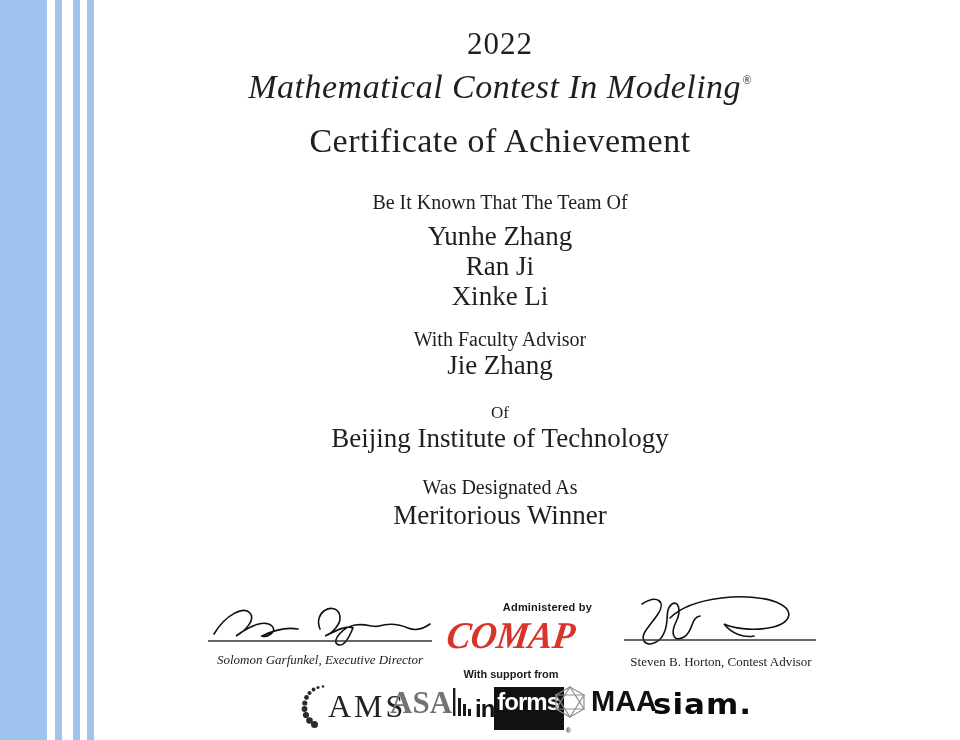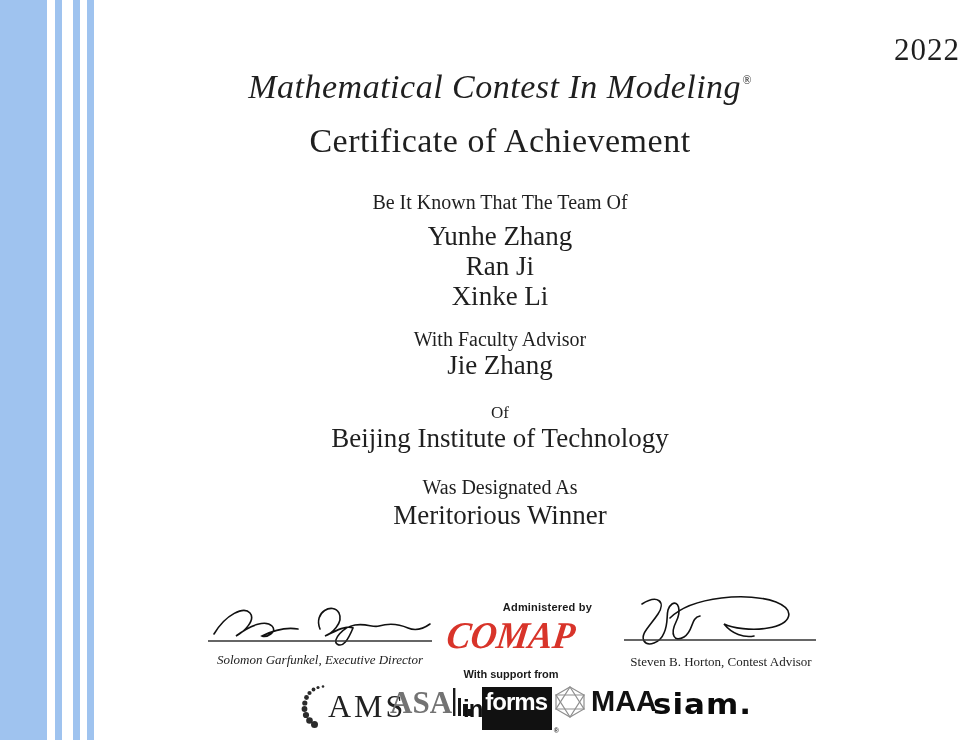--- a/index.html
+++ b/index.html
@@ -17,21 +17,21 @@
   .stripe{position:absolute;top:0;bottom:0;background:var(--stripe-blue);}
   .stripe-band{left:0;width:47px;}
   .stripe-1{left:55px;width:7px;}
   .stripe-2{left:73px;width:7px;}
   .stripe-3{left:87px;width:7px;}
 
   
   .content{position:absolute;left:40px;right:0;top:0;text-align:center;}
   .abs{position:absolute;left:0;right:0;text-align:center;}
 
-  .year{top:32px;font-size:31px;letter-spacing:1px;text-align:right;}
+  .year{top:26px;font-size:31px;letter-spacing:1px;}
   .title{font-size:34px;letter-spacing:0.5px;}
   .title-1{top:68px;font-style:italic;}
   .title-2{top:122px;}
   .reg{font-size:12px;vertical-align:14px;margin-left:1px;}
   .label-sm{font-size:20px;}
   .be-known{top:191px;}
   .names{top:221px;font-size:27px;line-height:30px;}
   .with-advisor{top:328px;}
   .advisor{top:350px;font-size:27px;}
   .of-label{top:403px;font-size:17px;}
@@ -57,21 +57,21 @@
   }
   .support-label{font-size:11px;font-weight:bold;color:#1a1a1a;margin-top:12px;}
 
   
   .logos{position:absolute;left:295px;top:683px;width:450px;height:50px;}
   .logo-item{position:absolute;display:flex;align-items:center;}
   .ams{left:5px;top:0px;}
   .ams-text{font-size:32px;letter-spacing:3px;color:#222;margin-left:2px;}
   .asa{left:95px;top:2px;}
   .asa-text{font-size:31px;font-weight:bold;letter-spacing:0px;color:#737373;}
-  .informs{left:168px;top:4px;font-family:"Liberation Sans",sans-serif;font-weight:bold;}
+  .informs{left:180px;top:4px;font-family:"Liberation Sans",sans-serif;font-weight:bold;}
   .informs-in{font-size:24px;color:#111;letter-spacing:-1px;}
   .informs-box{background:#111;color:#fff;font-size:24px;letter-spacing:-1px;padding:1px 5px 14px 3px;position:relative;}
   .informs-reg{position:absolute;right:-6px;bottom:-4px;font-size:7px;color:#333;}
   .maa{left:258px;top:2px;flex-direction:column;align-items:flex-start;gap:28px;}
   .maa-row{display:flex;align-items:center;}
   .maa-text{font-family:"Liberation Sans",sans-serif;font-weight:bold;font-size:29px;letter-spacing:0px;color:#111;margin-left:4px;}
   .maa-caption{font-family:"Liberation Sans",sans-serif;font-size:6px;letter-spacing:0.2px;color:#222;transform:scale(0.78);transform-origin:left top;white-space:nowrap;font-weight:bold;}
   .siam{left:358px;top:3px;font-family:"DejaVu Sans",sans-serif;font-weight:bold;font-size:31px;color:#0b0b0b;letter-spacing:1px;transform:scaleY(0.92);}
 </style>
 </head>

